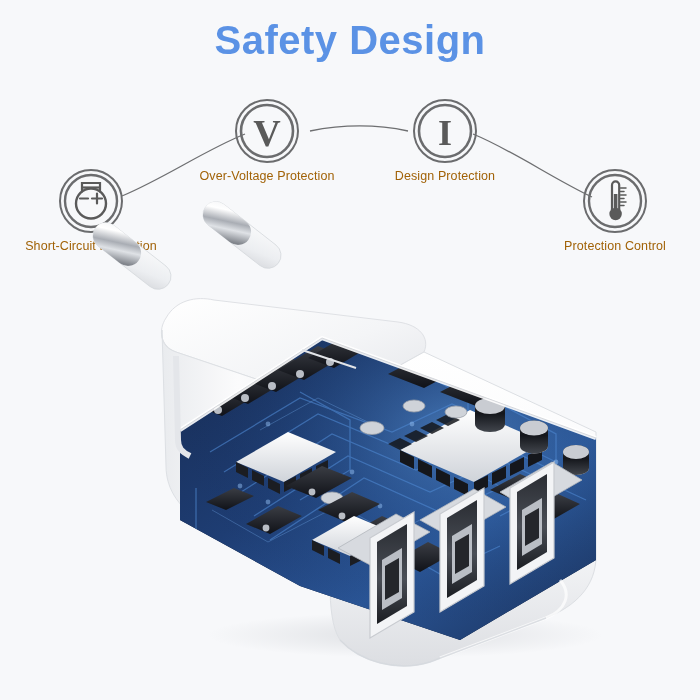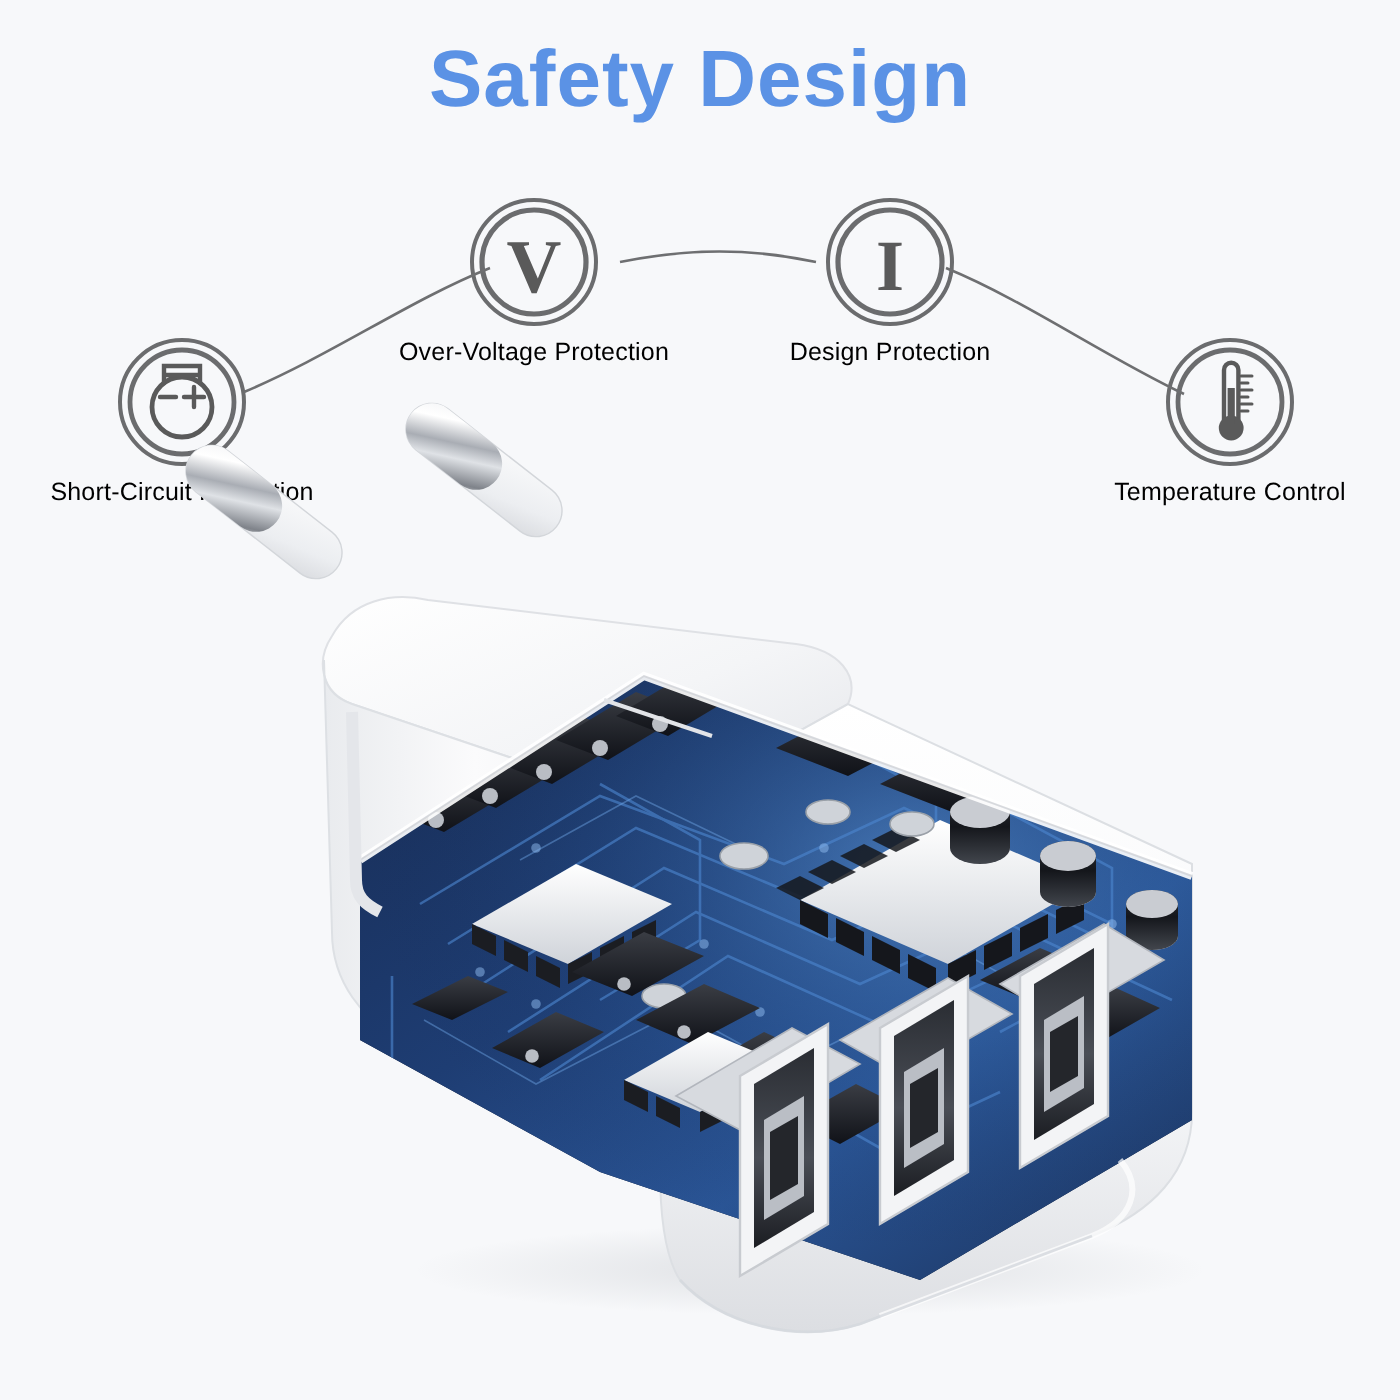--- a/index.html
+++ b/index.html
@@ -43,21 +43,21 @@
   }
   .icon-wrap {
     width: 66px;
     height: 66px;
     margin: 0 auto;
     position: relative;
   }
   .feature .label {
     margin-top: 5px;
     font-size: 12.5px;
-    color: #000000;
+    color: #a16207;
     white-space: nowrap;
     letter-spacing: 0.1px;
   }
   .f-short  { left: 16px;  top: 168px; }
   .f-volt   { left: 192px; top: 98px;  }
   .f-surge  { left: 370px; top: 98px;  }
   .f-temp   { left: 540px; top: 168px; }
 
   
   .svg-layer {
@@ -150,21 +150,21 @@
         <g stroke="#5a5a5a" stroke-width="1.5" stroke-linecap="round">
           <path d="M 38.5 20 L 44 20"></path>
           <path d="M 38.5 23.5 L 42 23.5"></path>
           <path d="M 38.5 27 L 44 27"></path>
           <path d="M 38.5 30.5 L 42 30.5"></path>
           <path d="M 38.5 34 L 44 34"></path>
           <path d="M 38.5 37.5 L 42 37.5"></path>
         </g>
       </svg>
     </div>
-    <div class="label">Temperature Control</div>
+    <div class="label">Protection Control</div>
   </div>
 
   <div class="shadow-blob"></div>
 
   <svg class="svg-layer product-layer" width="700" height="700" viewBox="0 0 700 700">
     <defs>
       <linearGradient id="bodyTop" x1="0" y1="0" x2="1" y2="1">
         <stop offset="0%" stop-color="#ffffff"></stop>
         <stop offset="55%" stop-color="#f4f5f7"></stop>
         <stop offset="100%" stop-color="#e3e5e9"></stop>

